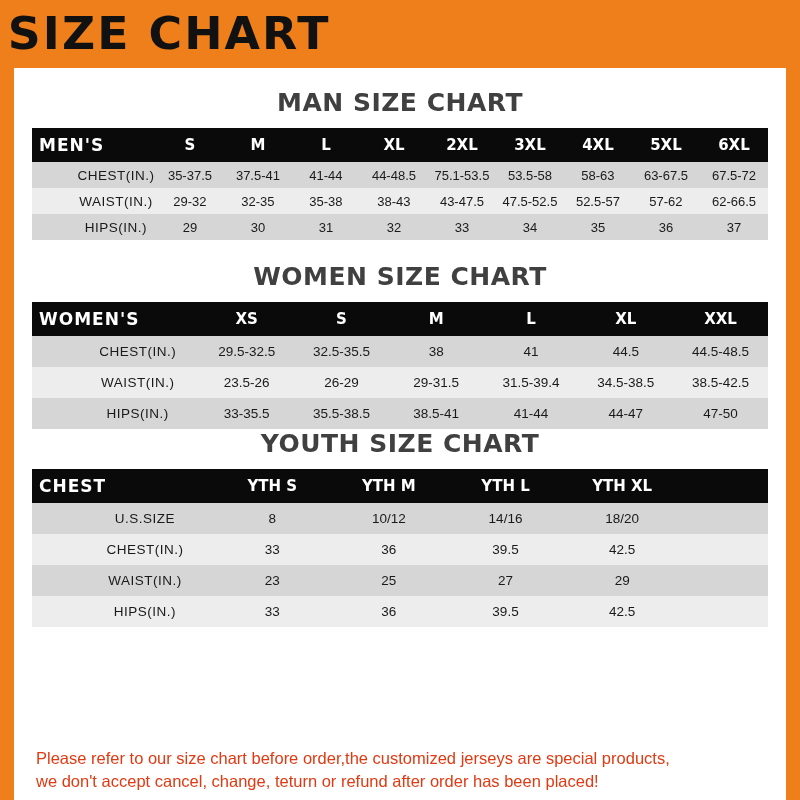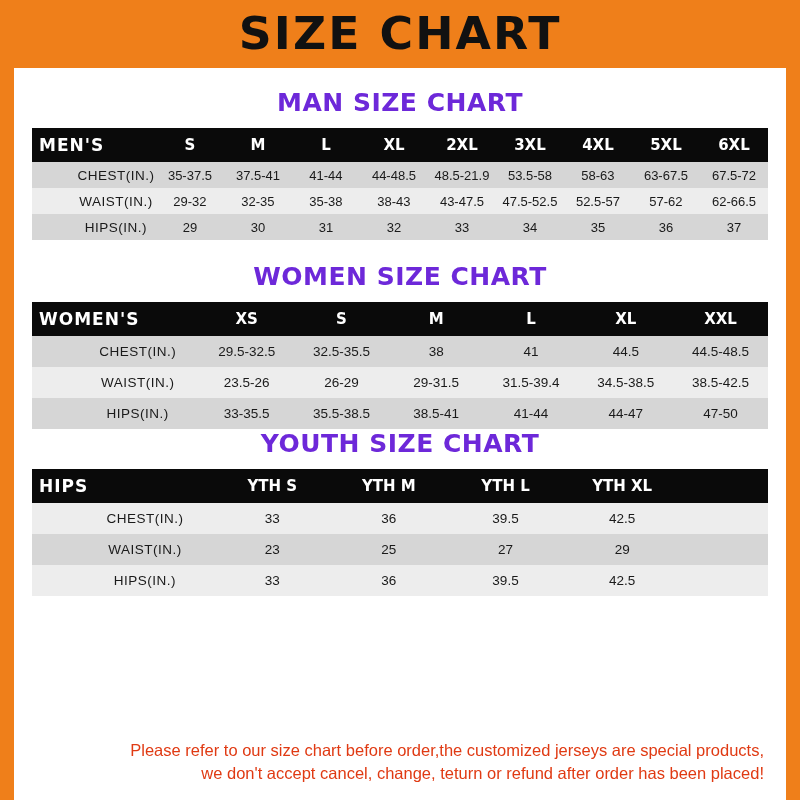--- a/index.html
+++ b/index.html
@@ -22,21 +22,20 @@
     border-right: 14px solid #ef7f1a;
     background: #ffffff;
     display: flex;
     flex-direction: column;
   }
   .banner {
     background: #ef7f1a;
     height: 68px;
     display: flex;
     align-items: center;
-    justify-content: center;
     flex: none;
   }
   .banner-title {
     font-family: "DejaVu Sans", sans-serif;
     font-weight: bold;
     font-size: 44px;
     letter-spacing: 2px;
     color: #111111;
     line-height: 1;
     transform: scaleX(1.04);
@@ -46,21 +45,21 @@
     padding: 0 18px;
     box-sizing: border-box;
     display: flex;
     flex-direction: column;
   }
   .section-title {
     text-align: center;
     font-family: "DejaVu Sans", sans-serif;
     font-weight: bold;
     font-size: 25px;
-    color: #6d28d9;
+    color: #404040;
     letter-spacing: 0.5px;
   }
   .t1 { margin-top: 20px; }
   .t2 { margin-top: 22px; }
   .t3 { }
   table.size-table {
     width: 100%;
     border-collapse: collapse;
     margin-top: 11px;
     table-layout: fixed;
@@ -101,22 +100,22 @@
     padding-left: 44px;
   }
   .women thead th { font-size: 16px; }
   .women thead th.rowlabel { font-size: 17px; }
   .women tbody td { height: 31px; font-size: 13.5px; }
   .women thead th { height: 38px; }
   .youth thead th { height: 38px; font-size: 16px; }
   .youth tbody td { height: 31px; font-size: 13.5px; }
   .footer-note {
     margin-top: auto;
-    padding: 14px 4px 16px 4px;
-    text-align: right;
+    padding: 14px 4px 8px 4px;
+    text-align: left;
     color: #e03a13;
     font-size: 16.5px;
     line-height: 1.35;
     font-family: "Liberation Sans", sans-serif;
   }
   .footer-note div { white-space: nowrap; }
 </style>
 </head>
 <body>
 
@@ -144,21 +143,21 @@
           <th style="width:9.3%">6XL</th>
         </tr>
       </thead>
       <tbody>
         <tr class="odd">
           <td class="rowlabel">CHEST(IN.)</td>
           <td>35-37.5</td>
           <td>37.5-41</td>
           <td>41-44</td>
           <td>44-48.5</td>
-          <td>48.5-21.9</td>
+          <td>75.1-53.5</td>
           <td>53.5-58</td>
           <td>58-63</td>
           <td>63-67.5</td>
           <td>67.5-72</td>
         </tr>
         <tr class="even">
           <td class="rowlabel">WAIST(IN.)</td>
           <td>29-32</td>
           <td>32-35</td>
           <td>35-38</td>
@@ -225,29 +224,37 @@
           <td>44-47</td>
           <td>47-50</td>
         </tr>
       </tbody>
     </table>
 
     <div class="section-title t3">YOUTH SIZE CHART</div>
     <table class="size-table youth">
       <thead>
         <tr>
-          <th class="rowlabel" style="width:24%">HIPS</th>
+          <th class="rowlabel" style="width:24%">CHEST</th>
           <th style="width:16%">YTH S</th>
           <th style="width:16%">YTH M</th>
           <th style="width:16%">YTH L</th>
           <th style="width:16%">YTH XL</th>
           <th style="width:12%"></th>
         </tr>
       </thead>
       <tbody>
+        <tr class="odd">
+          <td class="rowlabel">U.S.SIZE</td>
+          <td>8</td>
+          <td>10/12</td>
+          <td>14/16</td>
+          <td>18/20</td>
+          <td></td>
+        </tr>
         <tr class="even">
           <td class="rowlabel">CHEST(IN.)</td>
           <td>33</td>
           <td>36</td>
           <td>39.5</td>
           <td>42.5</td>
           <td></td>
         </tr>
         <tr class="odd">
           <td class="rowlabel">WAIST(IN.)</td>

